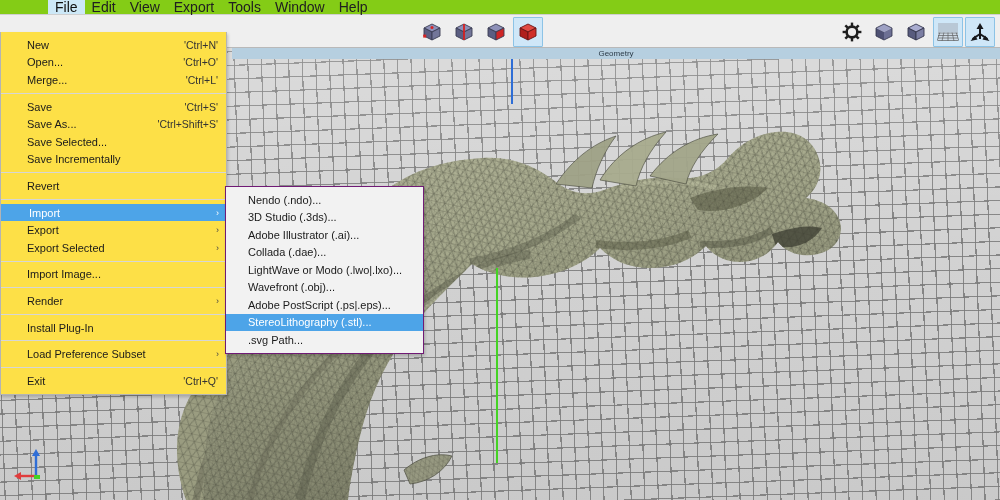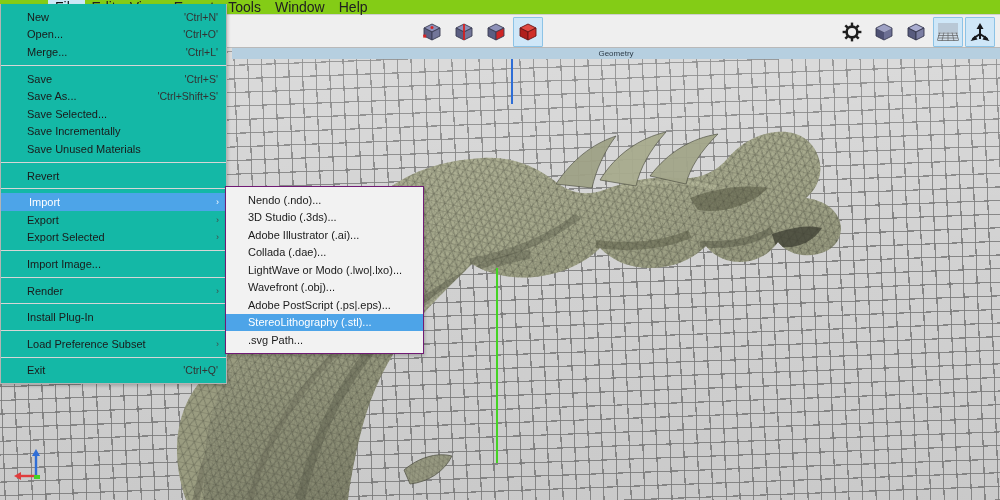--- a/index.html
+++ b/index.html
@@ -83,22 +83,22 @@
 
   
   #dragon{position:absolute;left:0;top:0;width:1000px;height:452px;z-index:7;}
   #dragon svg{display:block;}
 
   
   #gizmo{position:absolute;left:12px;bottom:14px;width:46px;height:40px;z-index:14;}
 
   
   #filemenu{
-    position:absolute;left:0;top:4px;width:227px;
-    background:#14b8a6;border:1px solid #b4b4b4;border-top:none;
+    position:absolute;left:0;top:32px;width:227px;
+    background:#fde047;border:1px solid #b4b4b4;border-top:none;
     box-sizing:border-box;
     padding:4px 0 4px 0;
     z-index:60;
     box-shadow:1px 2px 3px rgba(0,0,0,.20);
   }
   .mi{
     position:relative;display:flex;align-items:center;
     height:17.6px;padding:0 8px 0 26px;
     font-size:11px;color:#1a1a1a;white-space:nowrap;cursor:default;
     box-sizing:border-box;
@@ -369,23 +369,20 @@
       <div class="mi">
         <span class="mi-label">Save As...</span>
         <span class="mi-accel">'Ctrl+Shift+S'</span>
       </div>
       <div class="mi">
         <span class="mi-label">Save Selected...</span>
       </div>
       <div class="mi">
         <span class="mi-label">Save Incrementally</span>
       </div>
-      <div class="mi">
-        <span class="mi-label">Save Unused Materials</span>
-      </div>
       <div class="sep"></div>
       <div class="mi">
         <span class="mi-label">Revert</span>
       </div>
       <div class="sep"></div>
       <div class="mi hl">
         <span class="mi-label">Import</span>
         <span class="mi-arrow">›</span>
       </div>
       <div class="mi">

